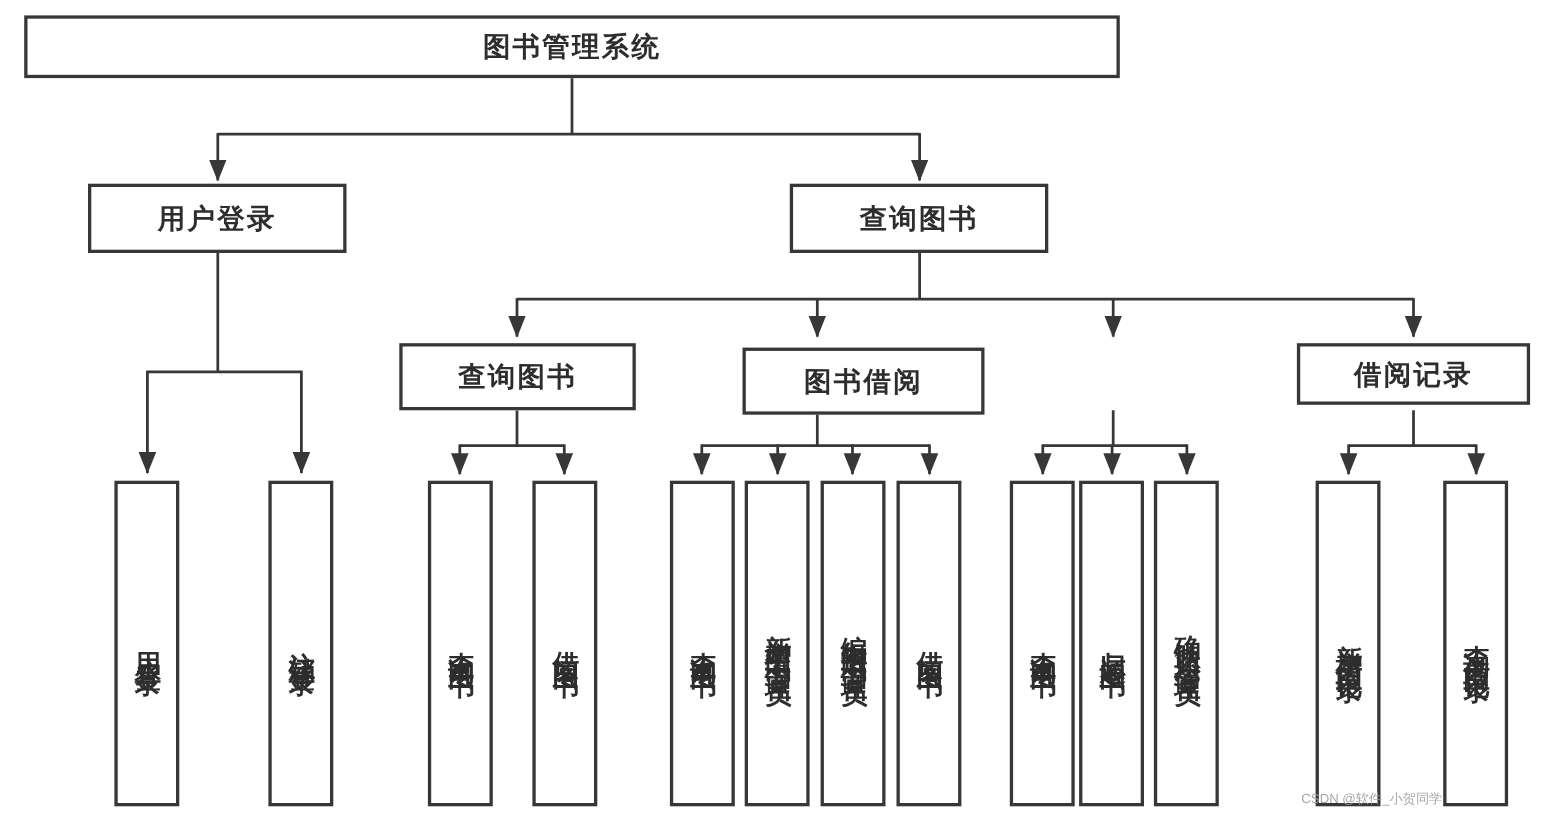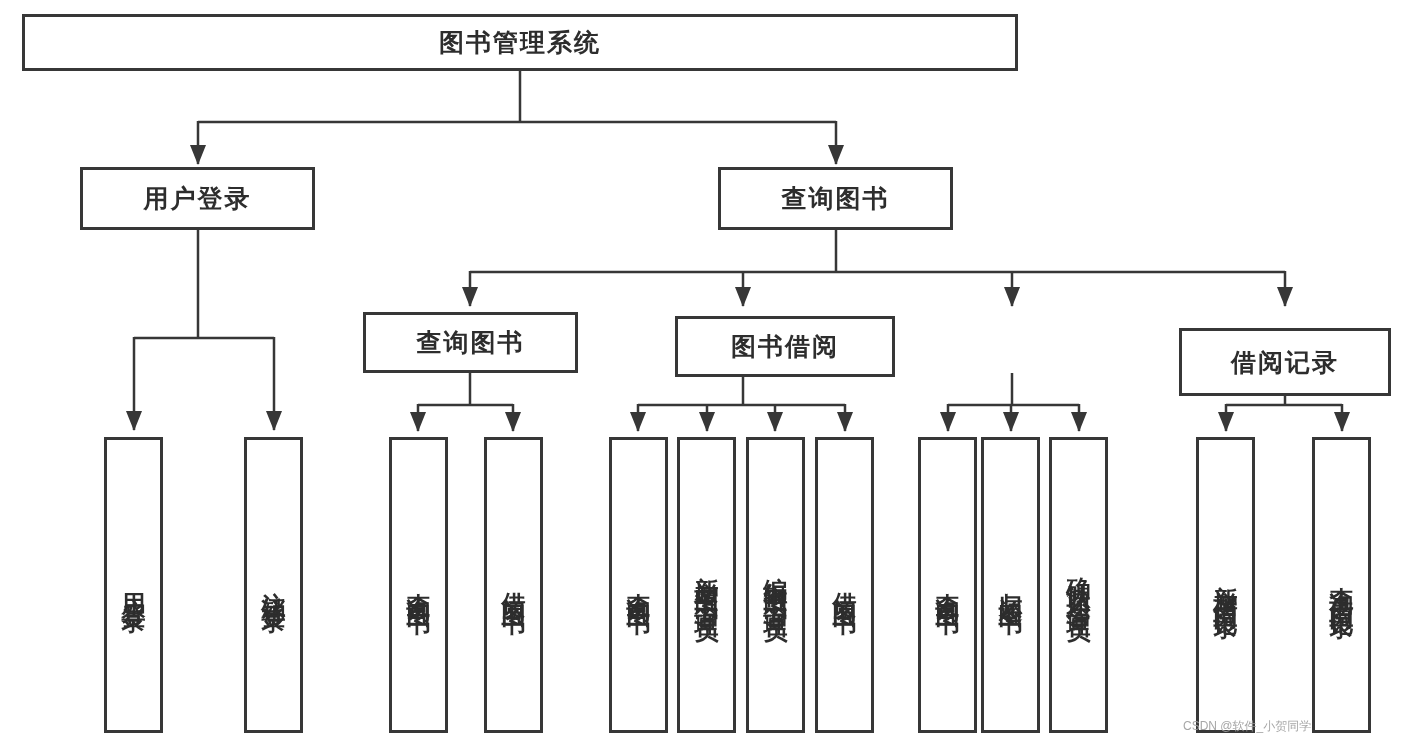--- a/index.html
+++ b/index.html
@@ -41,21 +41,21 @@
     letter-spacing: 6px;
     line-height: 1;
   }
   
   .n-root   { left: 22px;  top: 14px;  width: 996px; height: 57px; }
   .n-login  { left: 80px;  top: 167px; width: 235px; height: 63px; }
   .n-mgmt   { left: 718px; top: 167px; width: 235px; height: 63px; }
   .n-rec    { left: 363px; top: 312px; width: 215px; height: 61px; }
   .n-bor    { left: 633px; top: 316px; width: 220px; height: 61px; margin-left: 42px; }
   .n-cur    { left: 904px; top: 312px; width: 216px; height: 61px; }
-  .n-recrd  { left: 1179px; top: 312px; width: 212px; height: 68px; margin-top: 16px; }
+  .n-recrd  { left: 1179px; top: 312px; width: 212px; height: 56px; }
   .leaf { top: 437px; width: 59px; height: 296px; }
   .lf-1  { left: 104px; }
   .lf-2  { left: 244px; }
   .lf-3  { left: 389px; }
   .lf-4  { left: 484px; }
   .lf-5  { left: 609px; }
   .lf-6  { left: 677px; }
   .lf-7  { left: 746px; }
   .lf-8  { left: 815px; }
   .lf-9  { left: 918px; }

